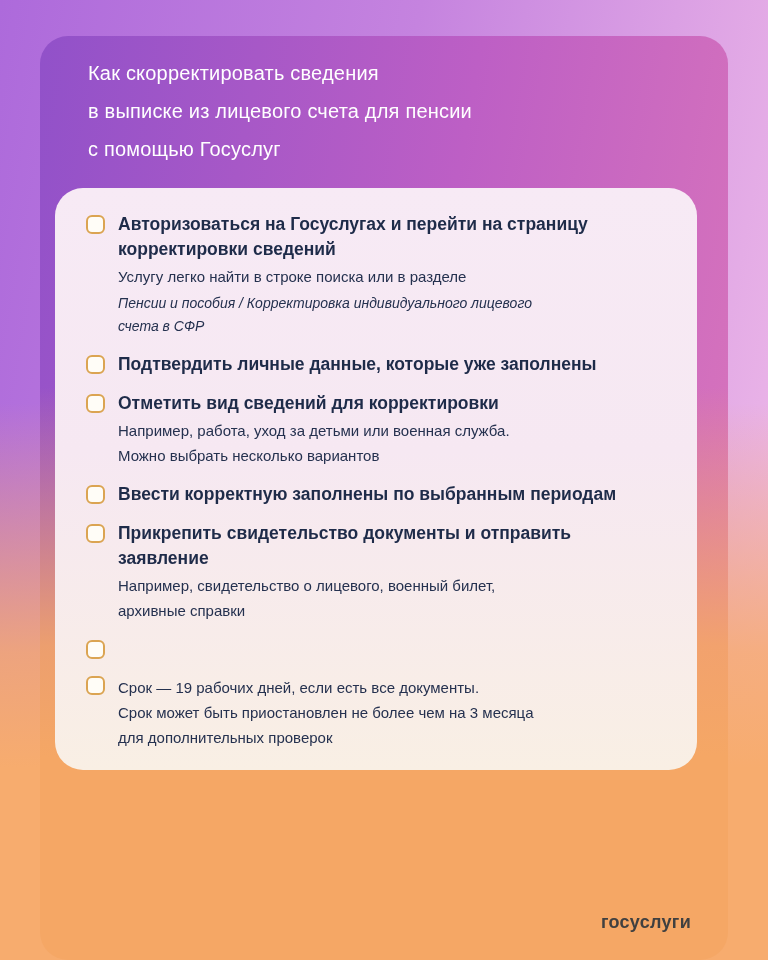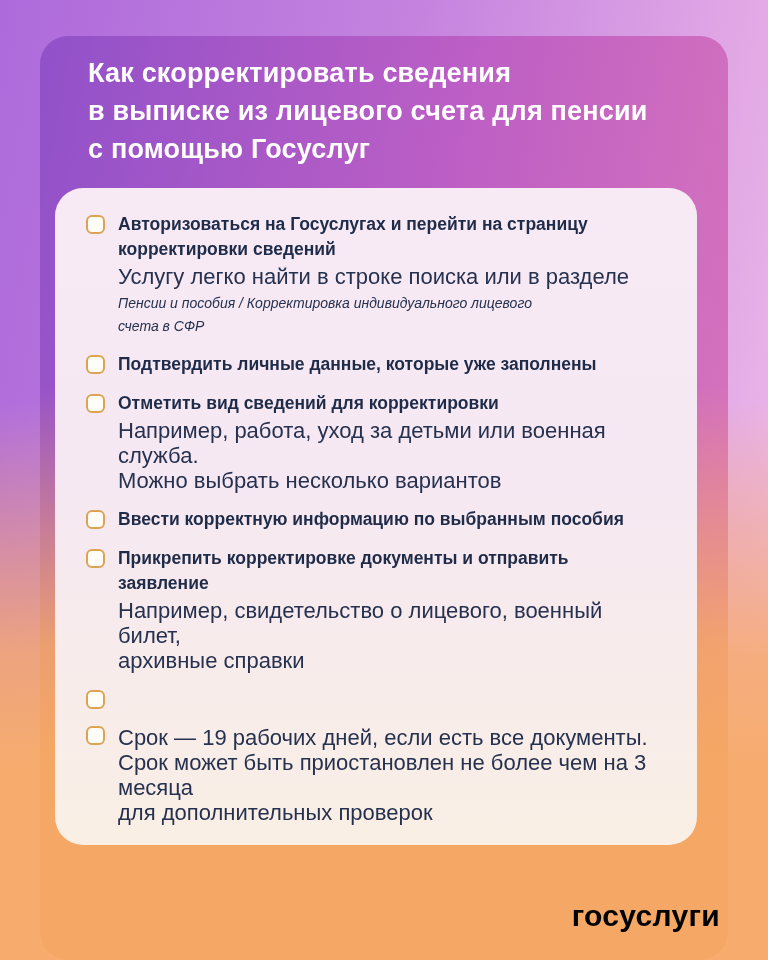--- a/index.html
+++ b/index.html
@@ -22,22 +22,22 @@
     border-radius: 28px;
     background-image:
       linear-gradient(to bottom, rgba(245,167,101,0) 38%, rgba(245,167,101,0.9) 66%, #f5a765 78%),
       linear-gradient(100deg, #9151c9 0%, #bd5fc5 52%, #dc77ba 100%);
     background-color: #bd5fc5;
   }
 
   .page-title {
     padding: 18px 24px 0 48px;
     color: #ffffff;
-    font-size: 27px;
-    font-weight: 700;
+    font-size: 20px;
+    font-weight: 400;
     line-height: 38px;
     white-space: pre-line;
     letter-spacing: 0.2px;
   }
 
   .checklist-card {
     margin: 20px 31px 0 15px;
     border-radius: 28px;
     background: linear-gradient(180deg, #f7eaf5 0%, #f6e8f2 45%, #f9efe4 100%);
     padding: 24px 40px 20px 31px;
@@ -66,40 +66,40 @@
     color: #1e2b49;
     font-size: 17.5px;
     font-weight: 700;
     line-height: 25px;
     white-space: pre-line;
   }
 
   .item-description {
     margin: 2px 0 0 0;
     color: #25314f;
-    font-size: 22px;
+    font-size: 15px;
     font-weight: 400;
     line-height: 25px;
     white-space: pre-line;
   }
 
   .item-path-note {
     margin: 3px 0 0 0;
     color: #25314f;
     font-size: 14px;
     font-style: italic;
     line-height: 23px;
     white-space: pre-line;
   }
 
   .gosuslugi-logo {
     position: absolute;
-    right: 48px; bottom: 27px;
-    color: #000000;
-    font-size: 30px;
+    right: 77px; bottom: 27px;
+    color: #404040;
+    font-size: 18px;
     font-weight: 700;
     letter-spacing: 0.3px;
   }
 </style>
 </head>
 <body>
 
 <div class="gradient-panel">
 
   <div class="page-title">Как скорректировать сведения
@@ -131,28 +131,28 @@
       <div class="item-text">
         <p class="item-title">Отметить вид сведений для корректировки</p>
         <p class="item-description">Например, работа, уход за детьми или военная служба.
 Можно выбрать несколько вариантов</p>
       </div>
     </div>
 
     <div class="checklist-item">
       <span class="checkbox"></span>
       <div class="item-text">
-        <p class="item-title">Ввести корректную информацию по выбранным пособия</p>
+        <p class="item-title">Ввести корректную заполнены по выбранным периодам</p>
       </div>
     </div>
 
     <div class="checklist-item">
       <span class="checkbox"></span>
       <div class="item-text">
-        <p class="item-title">Прикрепить корректировке документы и отправить
+        <p class="item-title">Прикрепить свидетельство документы и отправить
 заявление</p>
         <p class="item-description">Например, свидетельство о лицевого, военный билет,
 архивные справки</p>
       </div>
     </div>
 
     <div class="checklist-item">
       <span class="checkbox"></span>
     </div>
 

